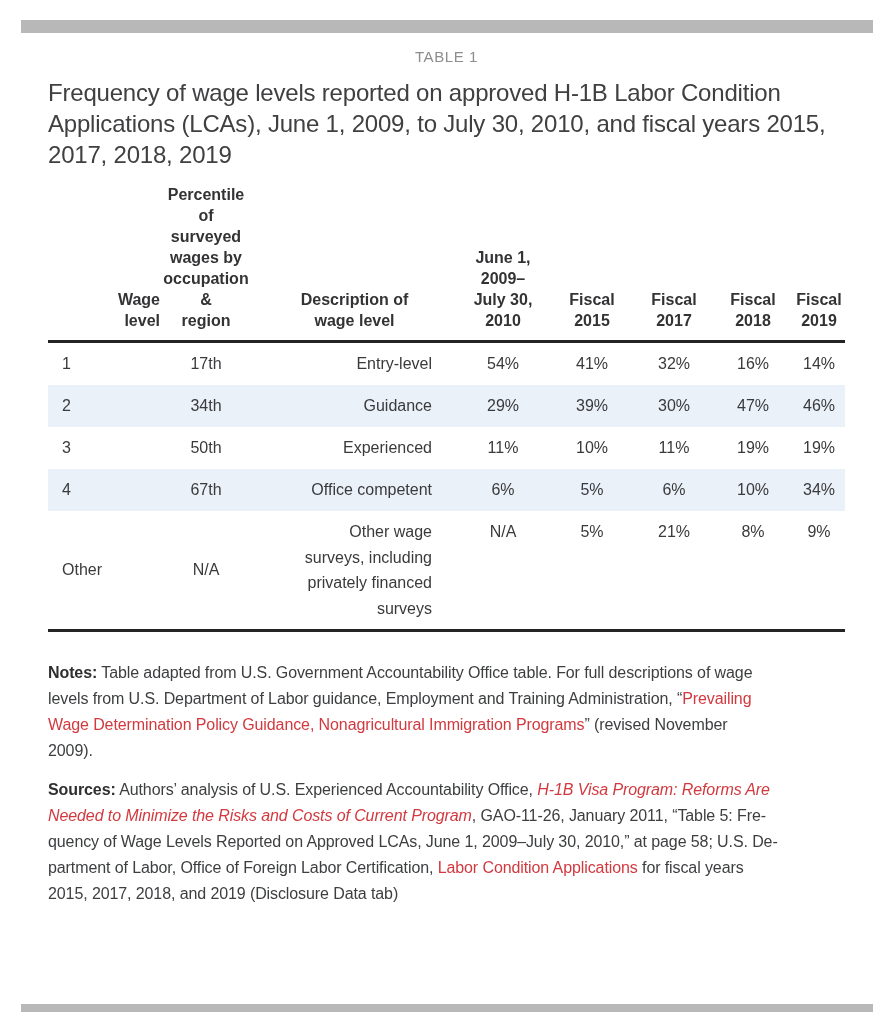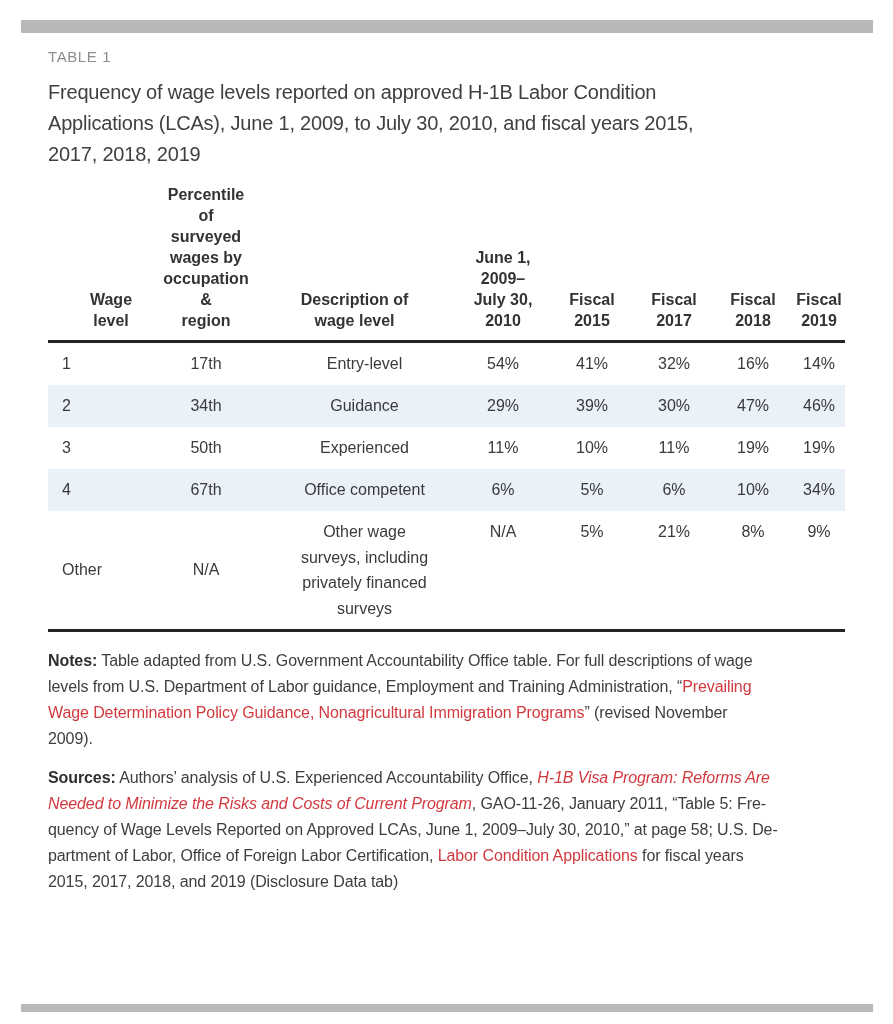--- a/index.html
+++ b/index.html
@@ -20,33 +20,34 @@
   .divider-bar.top { top: 20px; height: 13px; }
   .divider-bar.bottom { top: 1004px; height: 8px; }
 
   .content { padding: 48px 48px 0 48px; }
 
   .kicker {
     font-size: 15px;
     letter-spacing: 0.6px;
     color: #8d8d8d;
     line-height: 18px;
+    text-align: center;
   }
   .title {
     margin-top: 20px;
     font-size: 27.5px;
     font-weight: bold;
     letter-spacing: -0.4px;
     line-height: 37px;
     color: #2f2f31;
     white-space: pre-line;
   }
   .subtitle {
     margin-top: 11px;
-    font-size: 20px;
+    font-size: 24px;
     line-height: 31px;
     letter-spacing: -0.2px;
     color: #404042;
     white-space: pre-line;
   }
 
   table.data-table {
     margin-top: 14px;
     width: 797px;
     border-collapse: collapse;
@@ -58,50 +59,50 @@
     vertical-align: bottom;
     text-align: center;
     font-size: 16px;
     font-weight: bold;
     line-height: 21px;
     color: #333335;
     padding: 0 0 9px 0;
     white-space: pre-line;
     margin-top: 7px;
   }
-  .data-table th.a-left { text-align: center; padding-left: 14px; }
+  .data-table th.a-left { text-align: right; padding-left: 14px; }
   .data-table td {
     font-size: 16px;
     line-height: 26px;
     color: #3a3a3c;
     text-align: center;
     vertical-align: middle;
     padding: 8px 0;
   }
   .data-table td.a-left { text-align: left; padding-left: 14px; }
-  .data-table td.a-desc { text-align: center; }
+  .data-table td.a-desc { text-align: right; }
   .desc-box { width: 135px; margin-left: 45px; line-height: 25.5px; }
   .data-table tr.striped { background: #eaf1f8; }
   .data-table tr.row-other td { vertical-align: top; }
   .data-table tr.row-other td.v-mid { vertical-align: middle; }
 
   .brand {
     width: 797px;
     margin-top: 20px;
     text-align: right;
     font-family: "Liberation Serif", serif;
     font-weight: bold;
     font-size: 18px;
     letter-spacing: -0.2px;
     color: #1e1e1e;
   }
 
   .note-para {
     width: 800px;
-    margin-top: 16px;
+    margin-top: 28px;
     font-size: 16px;
     line-height: 26px;
     letter-spacing: -0.1px;
     color: #3d3e40;
     white-space: pre-wrap;
   }
   .note-para.sources { margin-top: 13px; }
   .seg-bold { font-weight: bold; color: #2f2f31; }
   .seg-plain { }
   .seg-link { color: #d2393f; }

